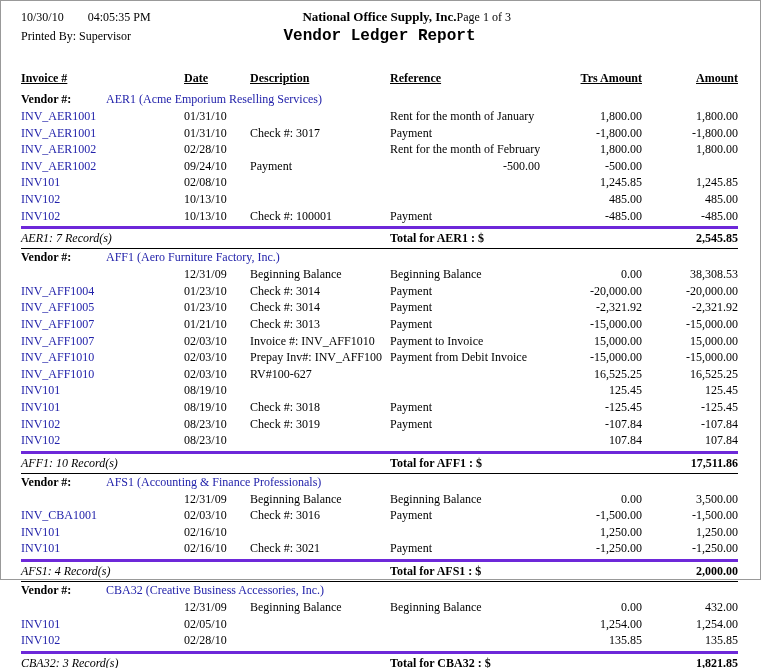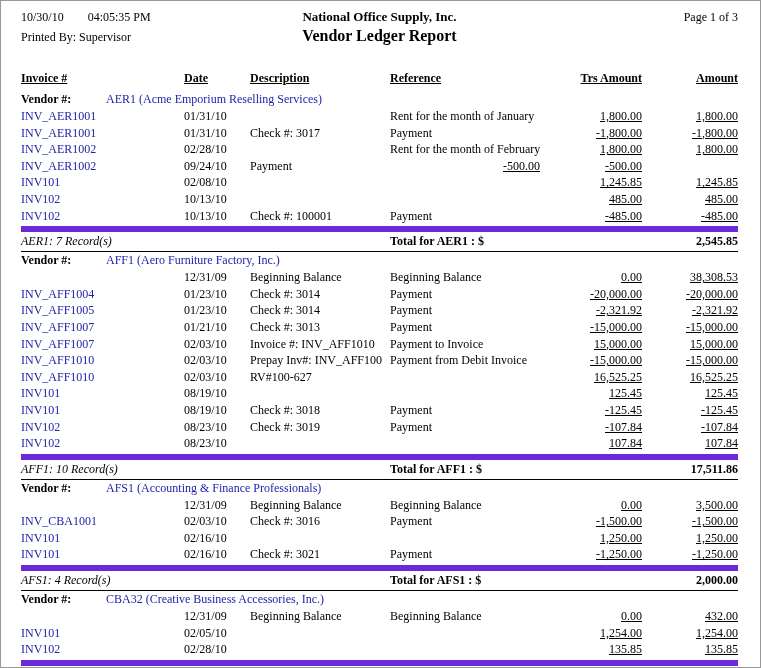--- a/index.html
+++ b/index.html
@@ -3,55 +3,55 @@
 <meta charset="utf-8">
 <style>
   * { margin:0; padding:0; box-sizing:border-box; }
   html,body { background:#fff; }
   body {
     width:761px; height:668px;
     font-family:"Liberation Serif","DejaVu Serif",serif;
     font-size:12px; color:#000; overflow:hidden;
   }
   .page {
-    width:761px; height:668px;
+    width:761px; height:580px;
     border:1px solid #999;
     padding:8px 22px 0 20px;
     background:#fff;
   }
   .hdr-row1 { display:grid; grid-template-columns:1fr auto 1fr; align-items:baseline; }
   .hdr-left { display:flex; gap:24px; }
   .company { font-weight:bold; font-size:13px; text-align:right; }
-  .page-num { text-align:right; }
+  .page-num { }
   .hdr-row2 { display:grid; grid-template-columns:1fr auto 1fr; align-items:baseline; margin-top:2px; }
-  .report-title { font-weight:bold; font-size:16px; text-align:center; }
+  .report-title { font-weight:bold; font-size:16px; text-align:center;font-family:Liberation Mono, monospace; }
   .col-headers {
     display:grid;
     grid-template-columns:163px 66px 140px 150px 102px 96px;
     font-weight:bold; margin-top:24px; line-height:18px;
   }
   .col-headers span { text-decoration:underline; white-space:nowrap; }
   .col-headers .num { text-align:right; }
   .report-body { margin-top:4px; }
   .vendor-row { display:flex; line-height:17px; }
   .vendor-label { font-weight:bold; width:85px; }
   .link { color:var(--link, #2222aa); }
   .vendor-name { cursor:pointer; }
   .row {
     display:grid;
     grid-template-columns:163px 66px 140px 150px 102px 96px;
     line-height:16.6px;
   }
   .row span { white-space:nowrap; overflow:hidden; }
   .c-inv { cursor:pointer; }
-  .c-trs, .c-amt { text-align:right;text-decoration:underline; }
+  .c-trs, .c-amt { text-align:right; }
   .total-row {
     display:grid;
     grid-template-columns:369px 252px 96px;
-    border-top:6px solid #6d28d9;
+    border-top:3px solid #6d28d9;
     border-bottom:1px solid #000;
     margin-top:2px;
     padding:2px 0 2px 0;
     line-height:15px;
     align-items:baseline;
   }
   .rec-count { font-style:italic; }
   .total-label { font-weight:bold; text-align:left; }
   .total-amt { font-weight:bold; text-align:right; }
 </style>

